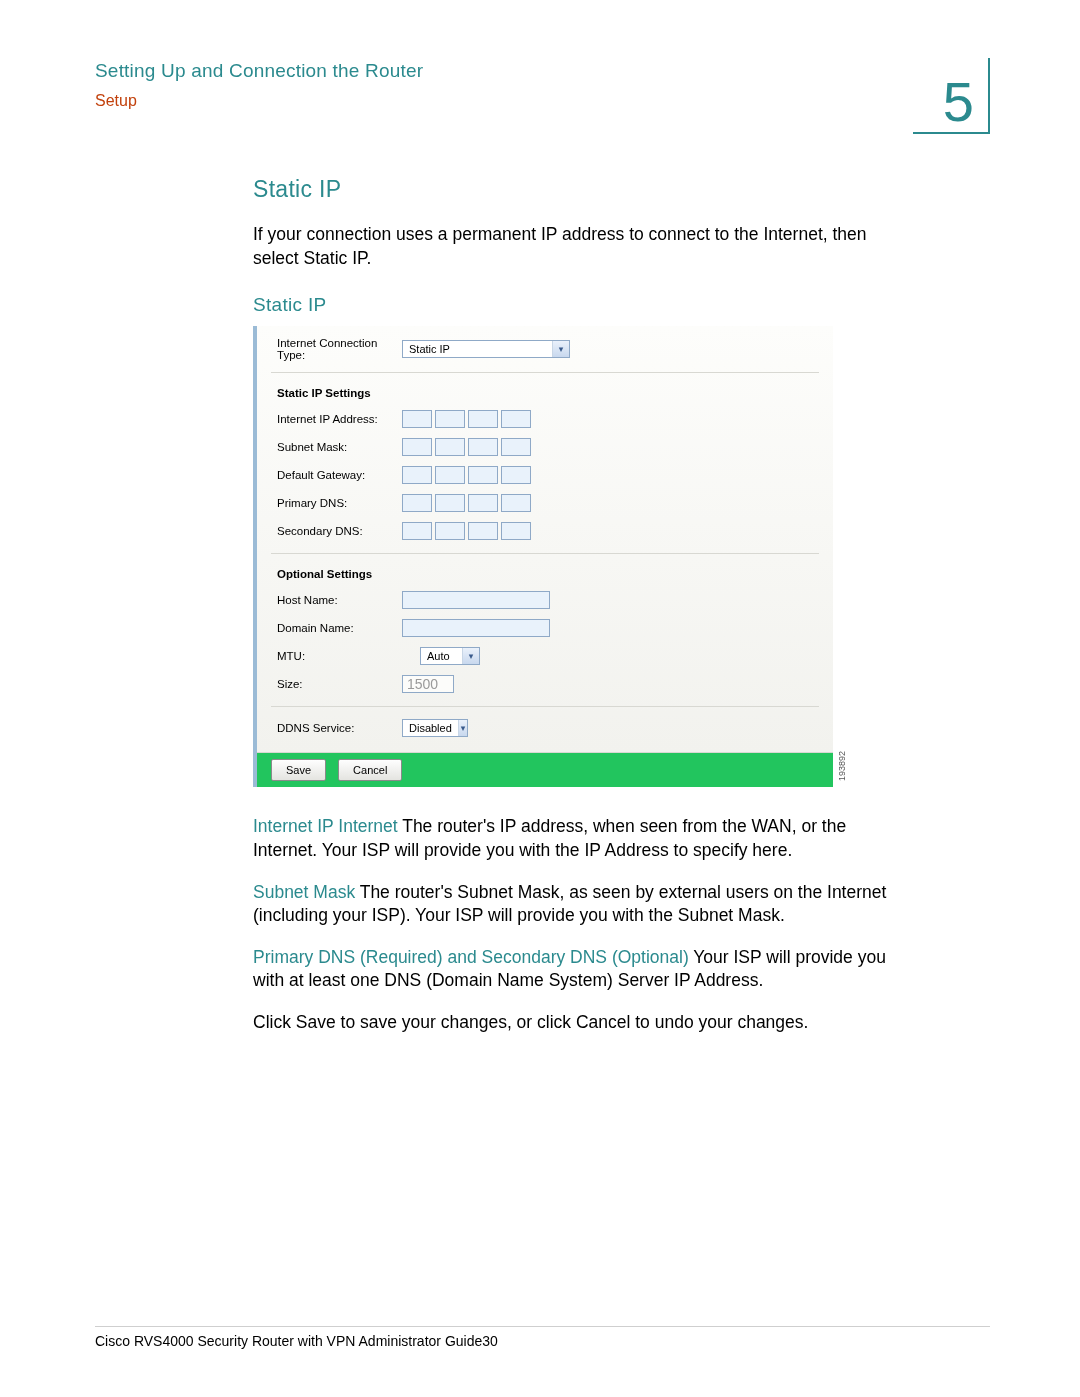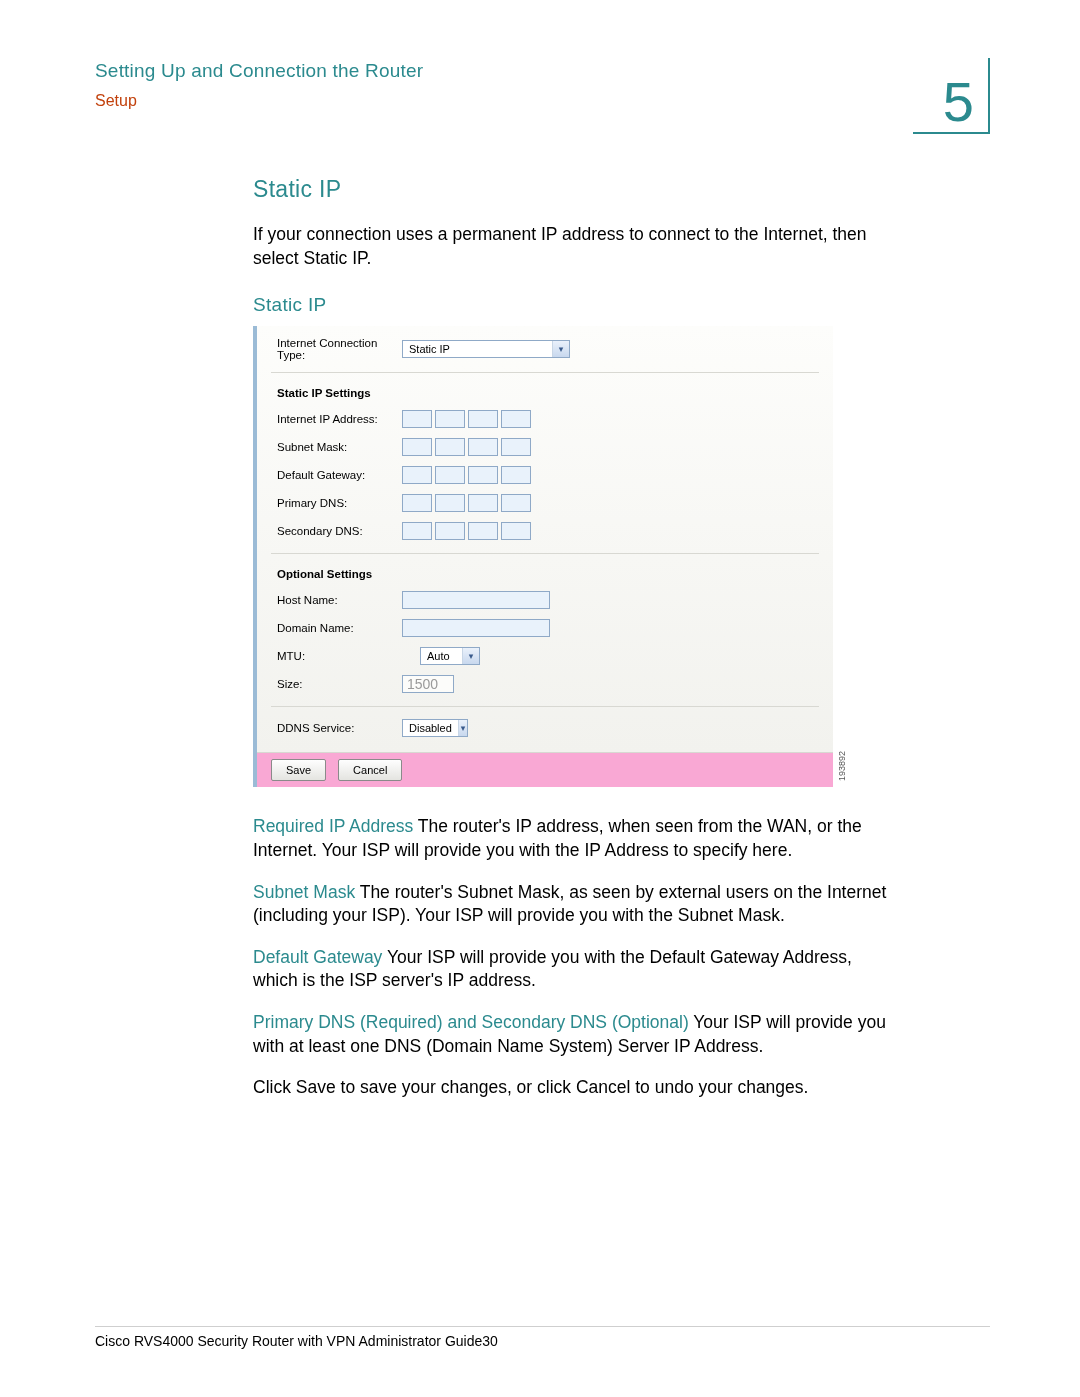--- a/index.html
+++ b/index.html
@@ -157,21 +157,21 @@
     color: #9a9a9a;
     font-size: 14px;
     padding-left: 4px;
     line-height: 16px;
   }
   .divider {
     border-top: 1px solid #d8d8d2;
     margin: 8px 14px 0 14px;
   }
   .btn-row {
-    background: #f9a8d4;
+    background: #22c55e;
     border-top: 1px solid #d8d8d2;
     padding: 6px 14px;
     display: flex;
     gap: 12px;
   }
   .ss-btn {
     height: 20px;
     border: 1px solid #8a8a8a;
     background: linear-gradient(#fefefe,#e4e4e0);
     font-size: 11px;
@@ -322,27 +322,24 @@
 
       <div class="btn-row">
         <div class="ss-btn">Save</div>
         <div class="ss-btn">Cancel</div>
       </div>
 
       <div class="side-ref">193892</div>
     </div>
 
     <p class="body">
-      <span class="term">Required IP Address</span><span> The router's IP address, when seen from the WAN, or the Internet. Your ISP will provide you with the IP Address to specify here.</span>
+      <span class="term">Internet IP Internet</span><span> The router's IP address, when seen from the WAN, or the Internet. Your ISP will provide you with the IP Address to specify here.</span>
     </p>
     <p class="body">
       <span class="term">Subnet Mask</span><span> The router's Subnet Mask, as seen by external users on the Internet (including your ISP). Your ISP will provide you with the Subnet Mask.</span>
-    </p>
-    <p class="body">
-      <span class="term">Default Gateway</span><span> Your ISP will provide you with the Default Gateway Address, which is the ISP server's IP address.</span>
     </p>
     <p class="body">
       <span class="term">Primary DNS (Required) and Secondary DNS (Optional)</span><span> Your ISP will provide you with at least one DNS (Domain Name System) Server IP Address.</span>
     </p>
     <p class="body">Click Save to save your changes, or click Cancel to undo your changes.</p>
   </div>
 
   <div class="footer">
     <span>Cisco RVS4000 Security Router with VPN Administrator Guide</span>
     <span>30</span>

